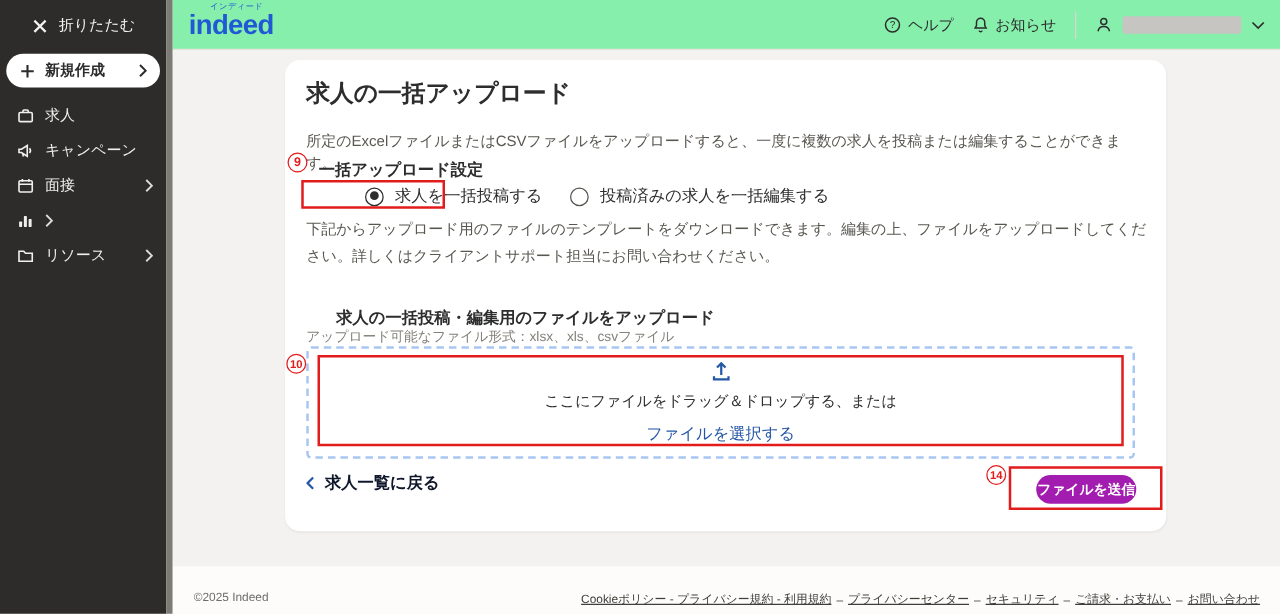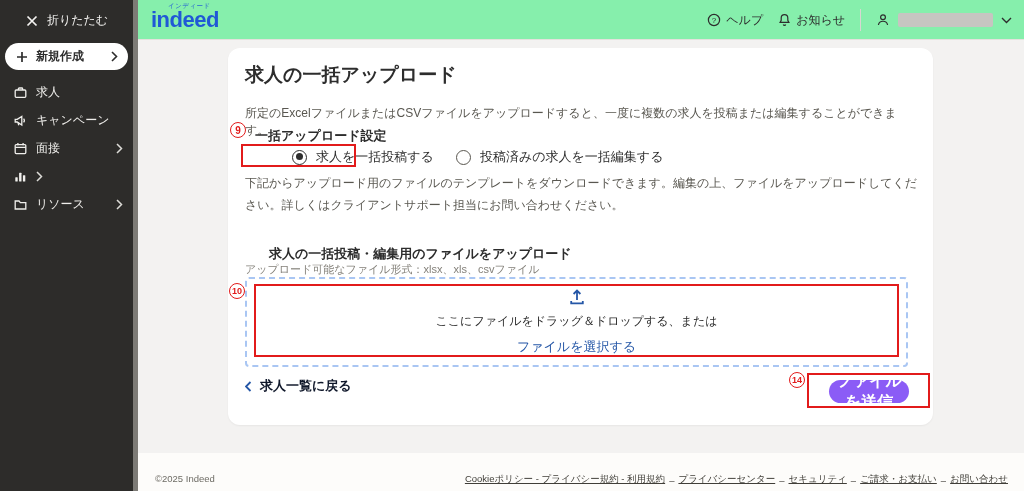--- a/index.html
+++ b/index.html
@@ -54,21 +54,21 @@
   .blue-link { display:flex; align-items:center; gap:7px; color:#2557a7; font-size:13px; font-weight:bold; cursor:pointer; }
 
   .upload-heading { position:absolute; left:17px; top:197px; font-size:13px; font-weight:bold; color:#2d2d2d;margin-left:24px; }
   .formats { position:absolute; left:17px; top:214px; font-size:11px; color:#84817a; }
 
   .dropzone { position:absolute; left:17px; top:229px; width:663px; height:90px; border:2px dashed #a9c6f3; border-radius:4px; background:#ffffff; display:flex; flex-direction:column; align-items:center; justify-content:center; gap:8px; }
   .dropzone-text { font-size:12px; color:#2d2d2d; }
   .select-file { color:#2557a7; font-size:13px; font-weight:normal; cursor:pointer; }
 
   .back-link { position:absolute; left:17px; top:329px; display:flex; align-items:center; gap:8px; color:#0f172a; font-size:13px; font-weight:bold; cursor:pointer; }
-  .submit-btn { position:absolute; left:601px; top:332px; width:80px; height:23px; border:none; border-radius:999px; background:#8b5cf6; color:#ffffff; font-size:16px; font-weight:bold; font-family:inherit; display:flex; align-items:center; justify-content:center; cursor:default; }
+  .submit-btn { position:absolute; left:601px; top:332px; width:80px; height:23px; border:none; border-radius:999px; background:#a21caf; color:#ffffff; font-size:11px; font-weight:bold; font-family:inherit; display:flex; align-items:center; justify-content:center; cursor:default; }
 
   
   .anno-box { position:absolute; border:2.5px solid #e21b1b; z-index:6; }
   .anno-box-9  { left:13px;  top:96px;  width:115px; height:23px; }
   .anno-box-10 { left:26px;  top:236px; width:645px; height:73px; }
   .anno-box-11 { left:579px; top:325px; width:123px; height:35px; }
   .anno-circle { position:absolute; width:16px; height:16px; border:1.5px solid #e21b1b; border-radius:50%; color:#e21b1b; font-weight:bold; display:flex; align-items:center; justify-content:center; z-index:6; background:transparent; }
   .anno-circle-9  { left:2px;   top:74px;  font-size:10px; }
   .anno-circle-10 { left:1px;   top:235px; font-size:9px; }
   .anno-circle-11 { left:561px; top:324px; font-size:9px; }

